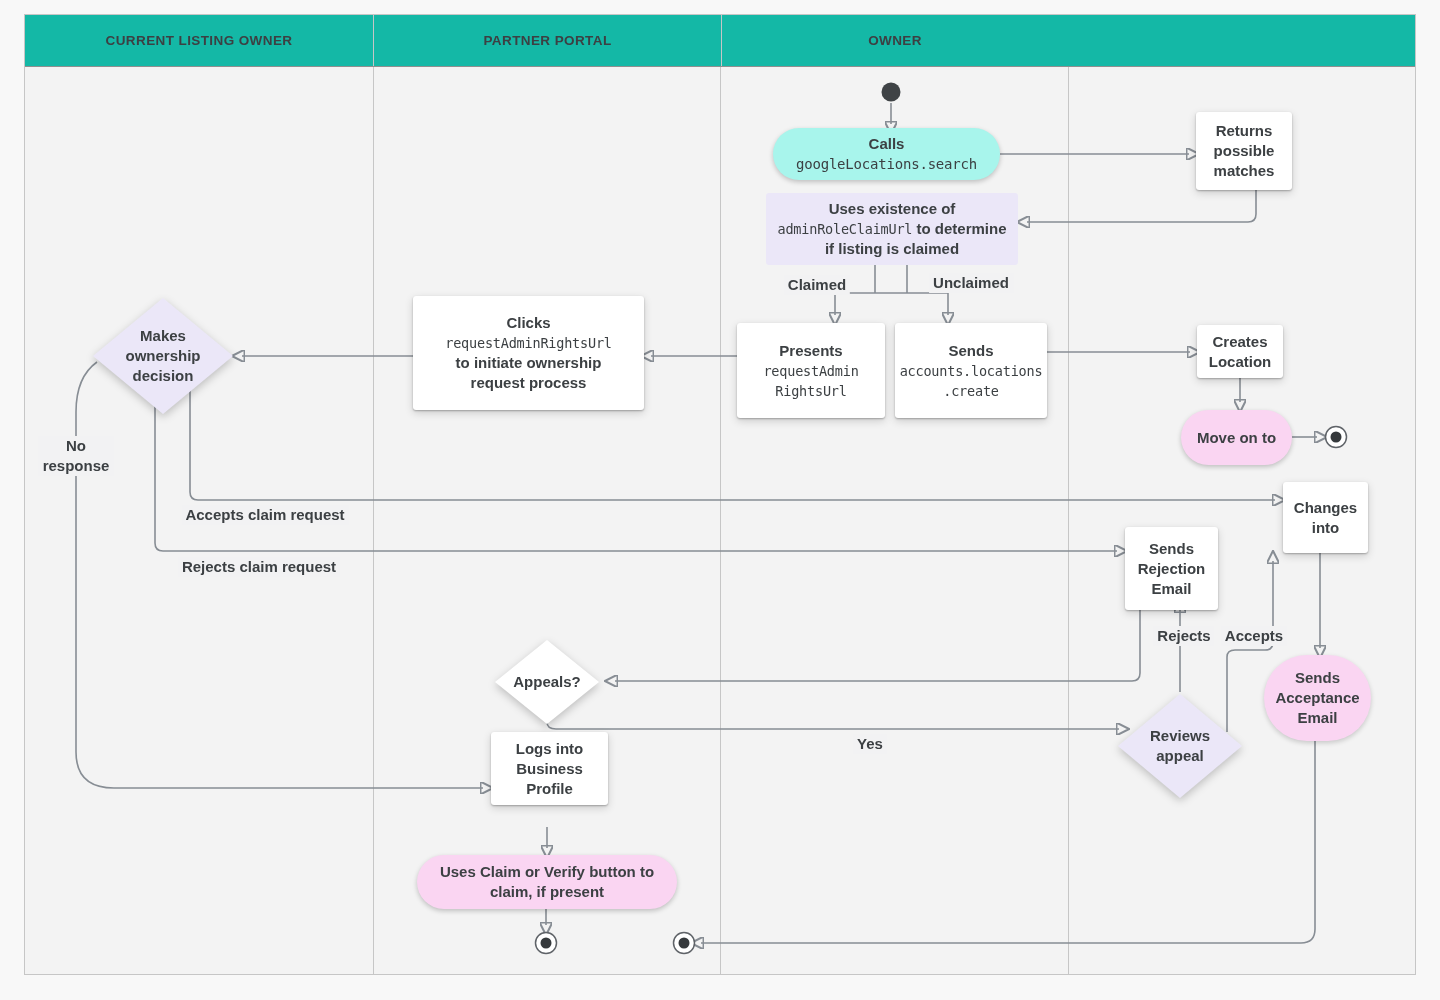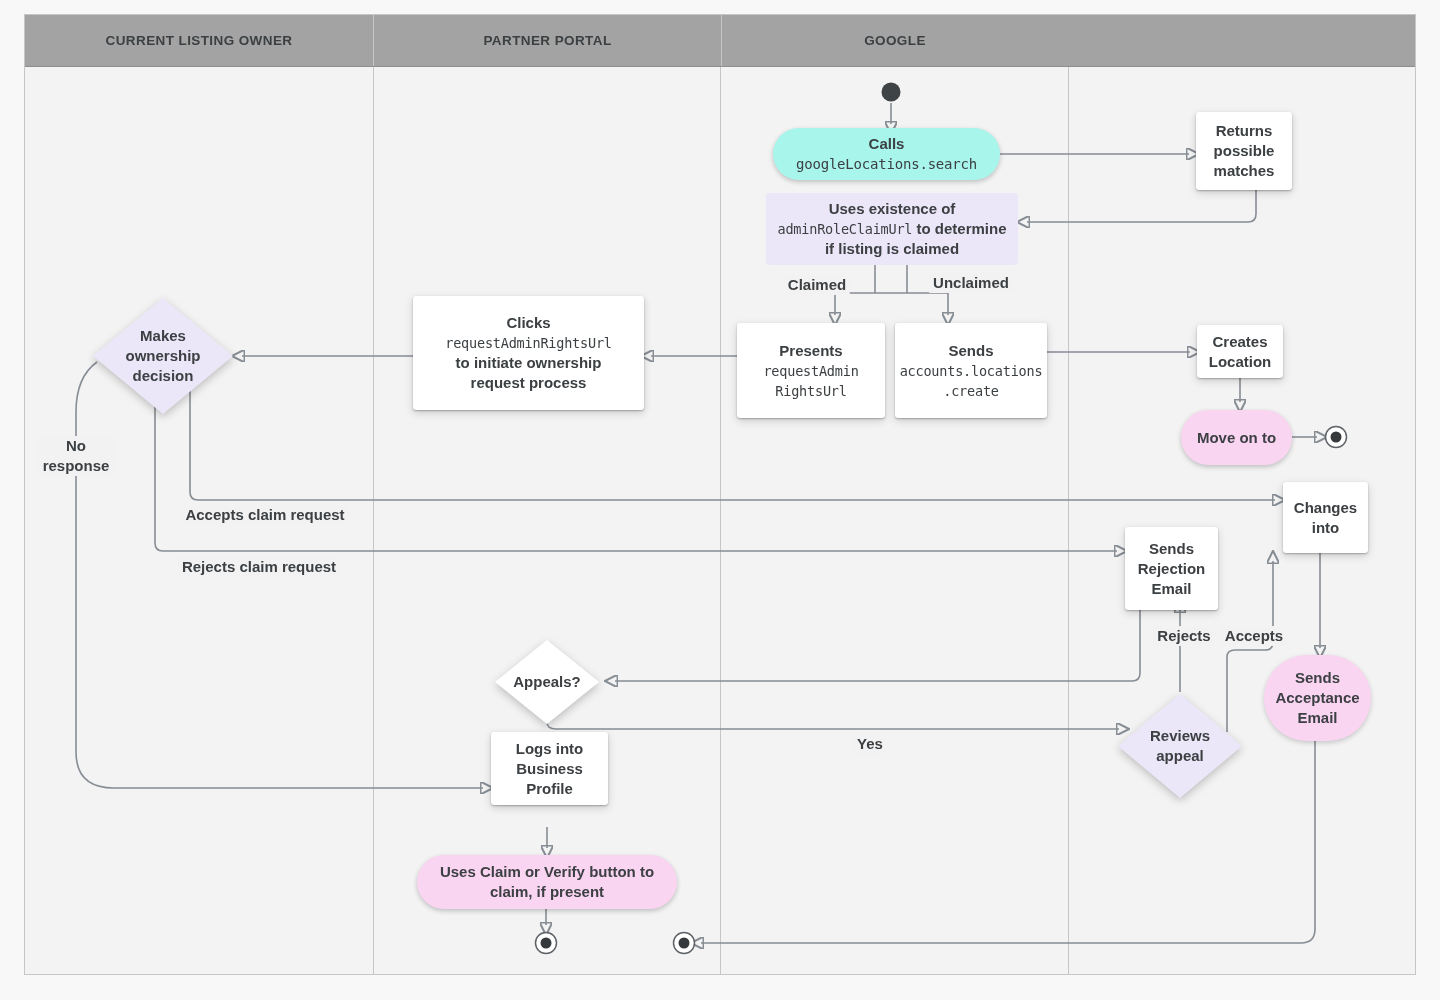--- a/index.html
+++ b/index.html
@@ -1,20 +1,20 @@
 <!DOCTYPE html>
 <html><head>
 <meta charset="utf-8">
 <style>
   html,body{margin:0;padding:0;}
   body{width:1440px;height:1000px;background:#f8f8f8;font-family:"Liberation Sans",sans-serif;overflow:hidden;}
   .stage{position:relative;width:1440px;height:1000px;}
   
   .frame{position:absolute;left:24px;top:14px;width:1392px;height:961px;border:1px solid #c6c6c6;box-sizing:border-box;background:#f3f3f3;}
-  .lane-headers{position:absolute;left:0;top:0;width:100%;height:52px;display:flex;background:#a3a3a3;border-bottom:1px solid #8f8f8f;box-sizing:border-box;}
+  .lane-headers{position:absolute;left:0;top:0;width:100%;height:52px;display:flex;background:#14b8a6;border-bottom:1px solid #8f8f8f;box-sizing:border-box;}
   .lane-header{flex:0 0 auto;display:flex;align-items:center;justify-content:center;font-weight:bold;font-size:13.5px;letter-spacing:.4px;color:#3c4043;border-right:1px solid #c6c6c6;box-sizing:border-box;}
   .lane-header:last-child{border-right:none;}
   .lane-bodies{position:absolute;left:0;top:52px;width:100%;height:907px;display:flex;}
   .lane-body{flex:0 0 auto;border-right:1px solid #c6c6c6;box-sizing:border-box;}
   .lane-body:last-child{border-right:none;}
   
   svg.wires{position:absolute;left:0;top:0;width:1440px;height:1000px;pointer-events:none;}
   svg.wires path{fill:none;stroke:#878d94;stroke-width:1.6;}
   
   .node{position:absolute;display:flex;flex-direction:column;align-items:center;justify-content:center;text-align:center;font-weight:bold;font-size:15px;line-height:20px;color:#3c4043;box-sizing:border-box;}
@@ -40,21 +40,21 @@
 
   <div class="frame">
     <div class="lane-headers">
       <div class="lane-header" style="width:349px">
           <span>CURRENT LISTING OWNER</span>
         </div>
       <div class="lane-header" style="width:348px">
           <span>PARTNER PORTAL</span>
         </div>
       <div class="lane-header" style="width:346px">
-          <span>GOOGLE</span>
+          <span>OWNER</span>
         </div>
     </div>
     <div class="lane-bodies">
       <div class="lane-body" style="width:349px"></div>
       <div class="lane-body" style="width:347px"></div>
       <div class="lane-body" style="width:348px"></div>
       <div class="lane-body" style="width:346px"></div>
     </div>
   </div>
 

